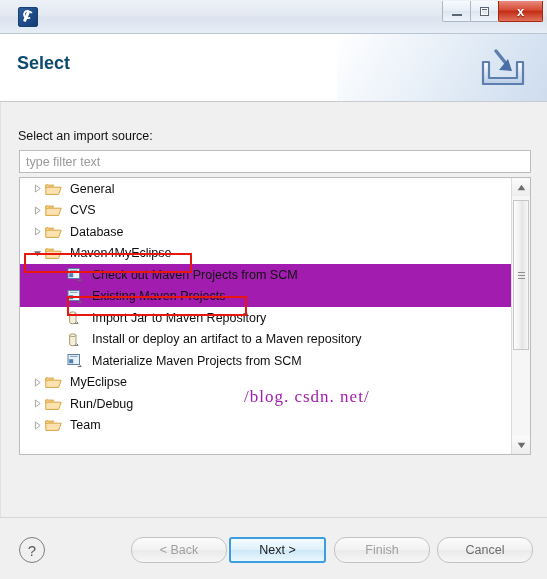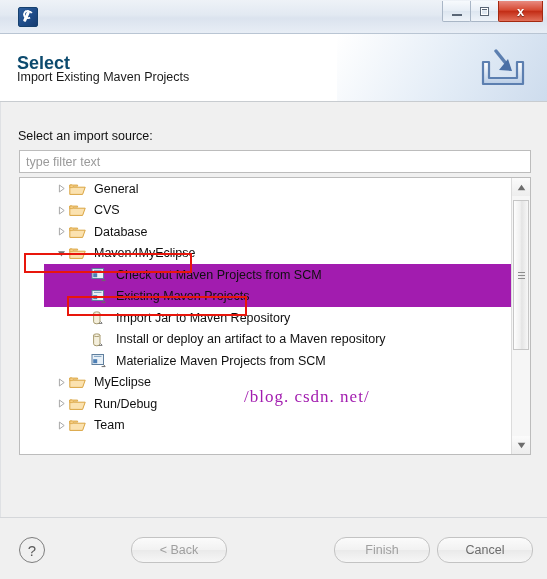--- a/index.html
+++ b/index.html
@@ -209,21 +209,20 @@
 
   .trow {
     position: relative;
     height: 21.5px;
     display: flex;
     align-items: center;
     font-size: 12.5px;
     color: #101010;
     white-space: nowrap;
     box-sizing: border-box;
-    margin-left: 24px;
   }
   .trow.depth0 { padding-left: 10px; }
   .trow.depth1 { padding-left: 47px; }
   .trow.sel { background: #a21caf; }
 
   .arrow {
     width: 15px;
     flex: 0 0 15px;
     display: flex;
     align-items: center;
@@ -345,21 +344,20 @@
     <div class="wincontrols">
       <div class="wbtn min"></div>
       <div class="wbtn max"></div>
       <div class="wbtn close">x</div>
     </div>
   </div>
 
   <div class="header">
     <div class="header-sheen"></div>
     <div class="header-title">Select</div>
-    <div class="header-sub">Import Existing Maven Projects</div>
     <svg class="header-icon" viewBox="0 0 56 46">
       <defs>
         <linearGradient id="trayg" x1="0" y1="0" x2="0" y2="1">
           <stop offset="0" stop-color="#ffffff"></stop>
           <stop offset="1" stop-color="#b9cde6"></stop>
         </linearGradient>
       </defs>
       <path d="M8 16 L8 38 L48 38 L48 16 L42 16 L42 32 L14 32 L14 16 Z" fill="url(#trayg)" stroke="#5c7fb0" stroke-width="2.2" stroke-linejoin="round"></path>
       <path d="M21 5 L33 20" stroke="#5c7fb0" stroke-width="3.4" stroke-linecap="round"></path>
       <path d="M37 25 L24 24 L33 13 Z" fill="#4a6fa5"></path>
@@ -548,18 +546,19 @@
         </div>
       </div>
     </div>
 
     <div class="wm-csdn">/blog. csdn. net/</div>
   </div>
 
   <div class="footer">
     <div class="help-btn">?</div>
     <div class="btn back">&lt; Back</div>
+    <div class="btn next">Next &gt;</div>
     <div class="btn cancel">Cancel</div>
     <div class="btn finish">Finish</div>
 
   </div>
 
 </div>
 
 </body></html>

